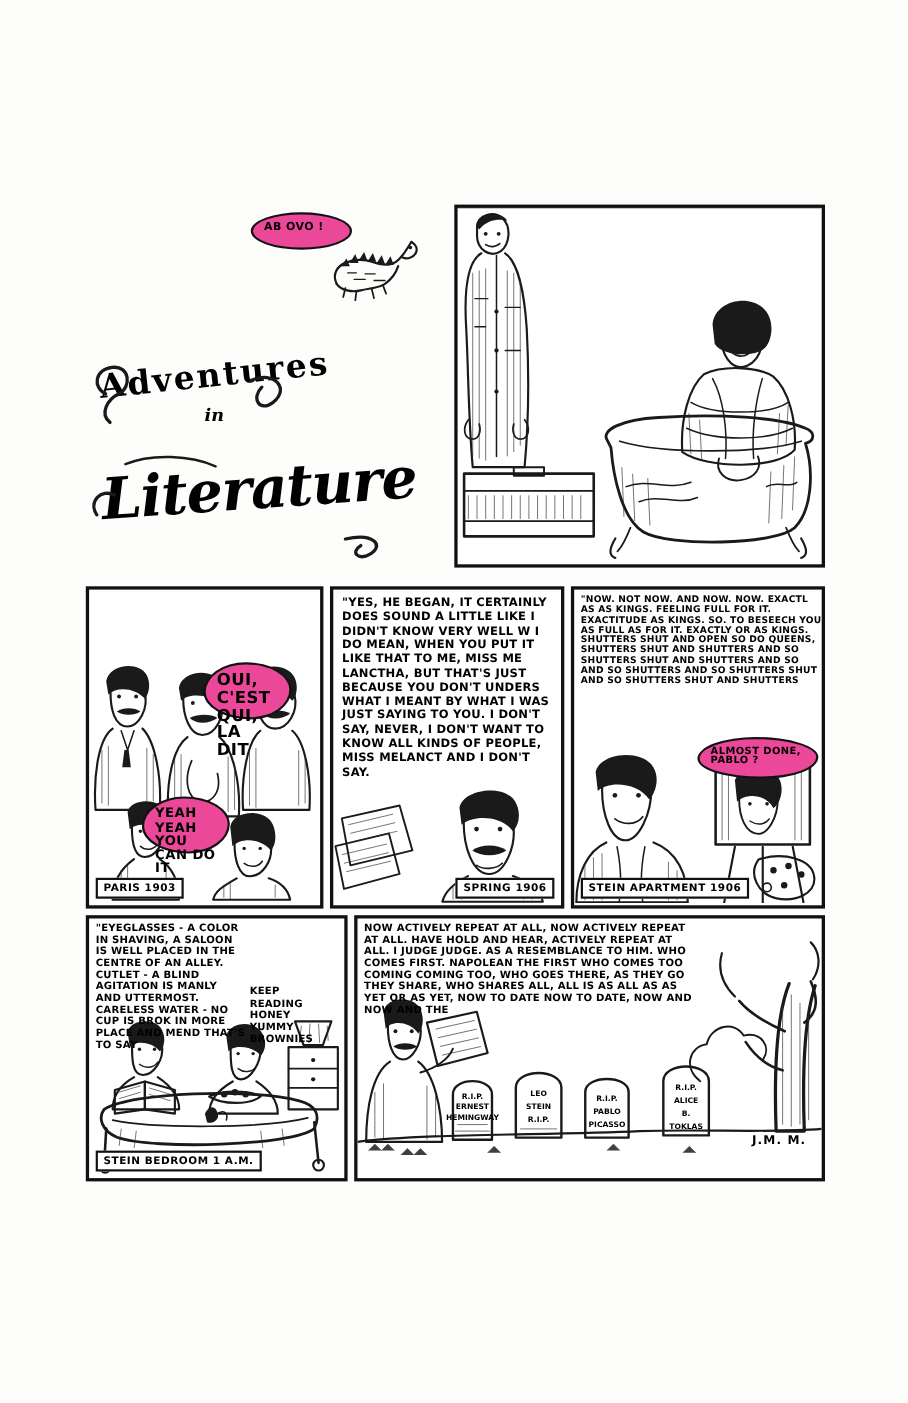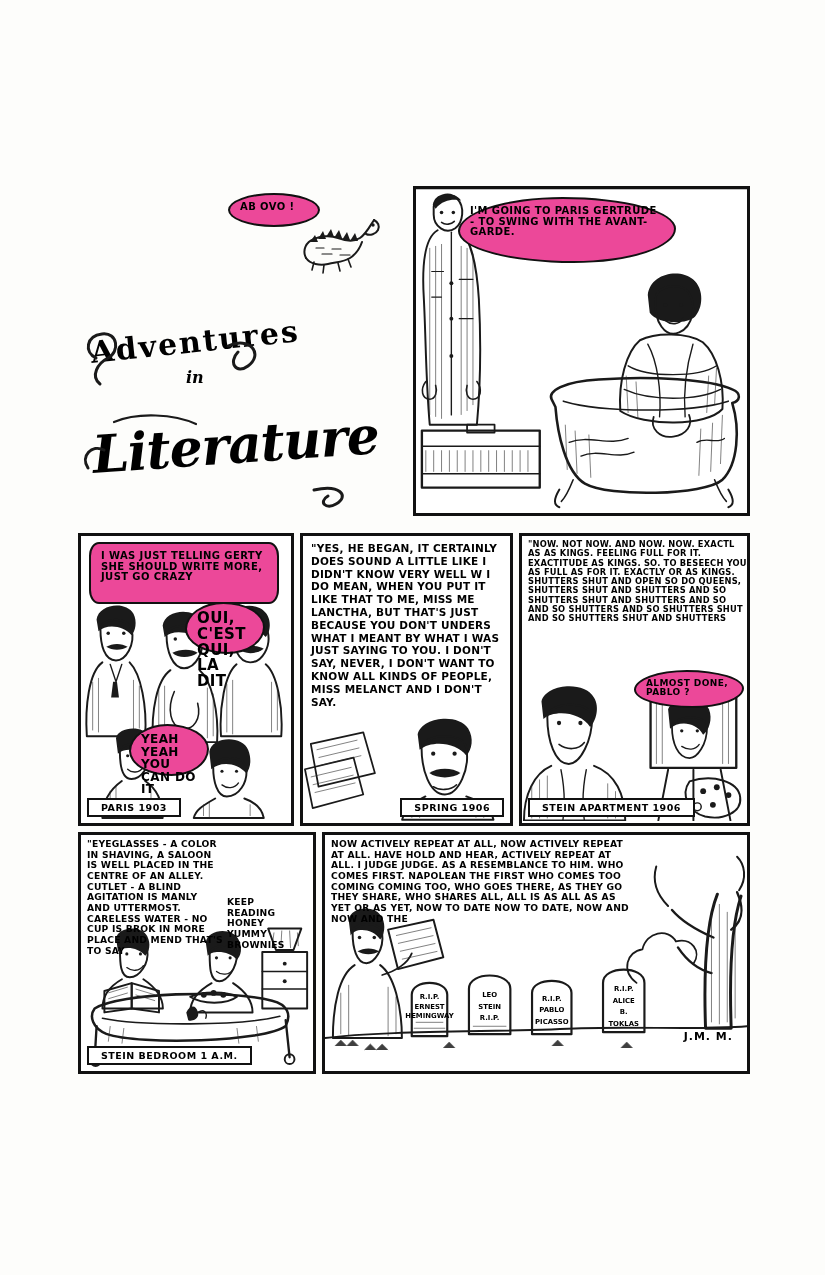--- a/index.html
+++ b/index.html
@@ -66,21 +66,21 @@
     letter-spacing: .2px;
   }
   .prose.small { font-size: 9.2px; line-height: 1.16; }
   .prose.tiny { font-size: 8.3px; line-height: 1.12; }
 
   
   .caption {
     position: absolute;
     border: 2px solid #111;
     background: #fff;
-    padding: 2px 12px;
+    padding: 2px 5px;
     font-size: 9.5px;
     font-weight: 700;
     letter-spacing: .5px;
     text-transform: uppercase;
     white-space: nowrap;
   }
 
   
   #title-block {
     position: absolute;
@@ -241,23 +241,20 @@
 
         <path class="ink" stroke-width="1.8" d="M242 232 C238 244 248 254 262 252 C276 250 282 240 278 230"></path>
         <g class="hatch">
             <path d="M214 190 L216 228 M224 196 L226 234 M298 190 L296 228 M306 182 L304 220"></path>
           </g>
       </g>
 
       <path class="ink" stroke-width="1.4" d="M156 258 C176 250 196 262 216 254 M168 272 C186 264 204 276 222 268 M286 258 C296 252 306 260 314 254"></path>
     </svg>
 
-    <div class="balloon" style="left:42px; top:8px; width:218px; height:66px;">
-      <div class="txt lettering">I'M GOING TO PARIS GERTRUDE - TO SWING WITH THE AVANT-GARDE.</div>
-    </div>
   </div>
 
   <div class="panel" id="panel2" style="left:78px; top:533px; width:216px; height:293px;">
     <svg class="panel-inner" viewBox="0 0 216 293" preserveAspectRatio="none">
 
       <g>
 
         <path class="inkfill" d="M16 86 C18 70 46 66 54 80 C58 88 56 98 52 102 C44 92 26 90 18 98 Z"></path>
         <path class="ink" stroke-width="2" fill="#fff" d="M20 96 C20 84 48 82 52 96 C56 112 46 128 36 128 C24 128 20 112 20 96 Z"></path>
         <circle class="inkfill" cx="28" cy="100" r="1.8"></circle>
@@ -313,23 +310,20 @@
         <circle class="inkfill" cx="145" cy="242" r="1.6"></circle>
         <circle class="inkfill" cx="160" cy="242" r="1.6"></circle>
         <path class="ink" stroke-width="1.4" d="M145 256 C150 260 158 260 162 254"></path>
         <path class="ink" stroke-width="2" d="M138 270 C124 278 118 282 116 290 L188 290 C186 280 180 274 168 270"></path>
         <g class="hatch">
             <path d="M126 276 L126 288 M132 274 L132 290 M174 276 L174 288"></path>
           </g>
       </g>
     </svg>
 
-    <div class="balloon" style="left:8px; top:6px; width:190px; height:62px; border-radius:10px/14px;">
-      <div class="txt lettering">I WAS JUST TELLING GERTY SHE SHOULD WRITE MORE, JUST GO CRAZY</div>
-    </div>
     <div class="balloon" style="left:104px; top:66px; width:80px; height:52px;">
       <div class="txt lettering" style="font-size:15px;">OUI, C'EST QUI, LA DIT</div>
     </div>
     <div class="balloon" style="left:48px; top:188px; width:80px; height:52px;">
       <div class="txt lettering" style="font-size:12px;">YEAH YEAH YOU CAN DO IT</div>
     </div>
     <div class="caption" style="left:6px; bottom:6px;">PARIS 1903</div>
   </div>
 
   <div class="panel" id="panel3" style="left:300px; top:533px; width:213px; height:293px;">

